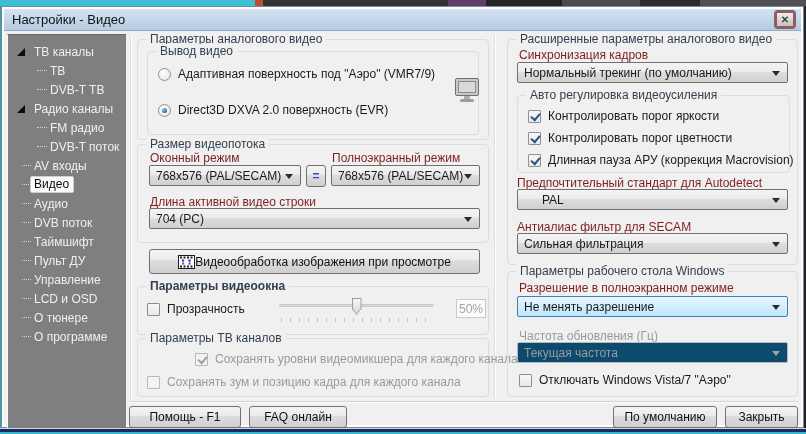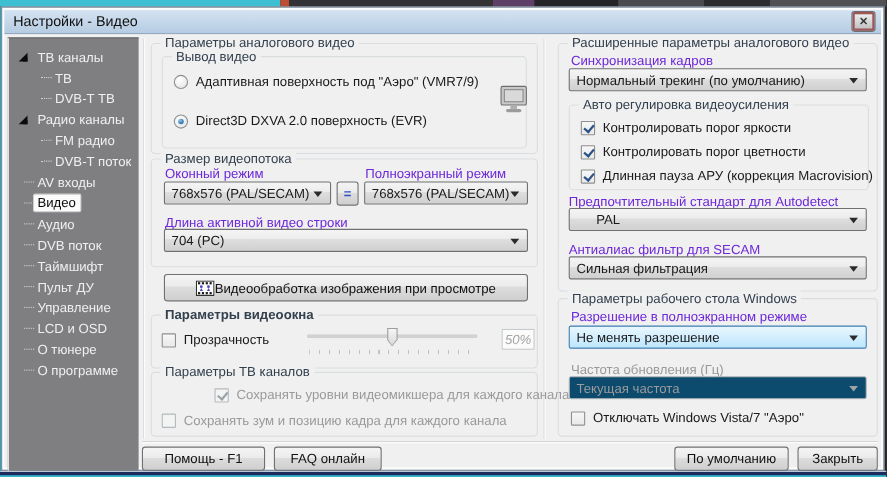--- a/index.html
+++ b/index.html
@@ -34,21 +34,21 @@
   .trow.lvl1 { padding-left:42px; }
   .trow.lvl1::before { content:""; position:absolute; left:29px; top:9px; width:10px; border-top:1px dotted #d2d2d2; }
   .trow.plain::before { content:""; position:absolute; left:14px; top:9px; width:9px; border-top:1px dotted #d2d2d2; }
   .exp { position:absolute; left:9px; top:6px; width:0; height:0; border:4px solid transparent; border-right:4px solid #0b0b0b; border-bottom:4px solid #0b0b0b; }
   .tlabel.sel { background:#fbfbfb; color:#0a0a0a; border:1px solid #cfcfcf; border-radius:2px; padding:0 4px 1px 3px; margin-left:-4px; }
 
   
   .group { position:absolute; border:1px solid #d9dde0; border-radius:4px; }
   .legend { position:absolute; top:-8px; left:8px; background:#f0f0f0; padding:0 4px; color:#33404e; white-space:nowrap; }
 
-  .lbl { position:absolute; color:#6d28d9; white-space:nowrap; }
+  .lbl { position:absolute; color:#7f1d1d; white-space:nowrap; }
   .lbl.gray { color:#9a9a9a; }
 
   
   .combo { position:absolute; height:21px; border:1px solid #707070; border-radius:2px; background:linear-gradient(#f4f4f4,#ececec 45%,#dedede 46%,#d0d0d0); display:flex; align-items:center; padding:0 22px 0 6px; white-space:nowrap; cursor:default; }
   .combo .arr { position:absolute; right:7px; top:8px; width:0; height:0; border-left:4px solid transparent; border-right:4px solid transparent; border-top:5px solid #2b2b2b; }
   .combo.focus { border-color:#3c7fb1; background:linear-gradient(#e9f7fe,#bde6fd); }
   .combo.disabled { border-color:#b7babc; background:#0c4a6e; color:#9b9b9b; }
   .combo.disabled .arr { border-top-color:#a0a3a5; }
 
   
@@ -63,21 +63,21 @@
   .cb.dis.checked::after { border-color:#9aa0a3; }
   .radio { width:13px; height:13px; border:1px solid #8e8f8f; border-radius:50%; background:radial-gradient(circle at 35% 30%, #ffffff, #e1e1e1); position:relative; flex:none; }
   .radio.on::after { content:""; position:absolute; left:3px; top:3px; width:5px; height:5px; border-radius:50%; background:radial-gradient(circle at 35% 30%, #8cc6ef, #2a71ae 70%, #174a77); }
 
   
   .slider { position:absolute; }
   .slider-track { position:absolute; left:0; right:0; top:6px; height:3px; background:#dadada; border:1px solid #c9c9c9; border-radius:2px; }
   .slider-thumb { position:absolute; left:50%; top:0; width:10px; height:17px; margin-left:-5px; background:#9d9d9d; clip-path:polygon(0 0,100% 0,100% 62%,50% 100%,0 62%); }
   .slider-thumb::after { content:""; position:absolute; left:1px; top:1px; width:8px; height:15px; background:linear-gradient(#f6f6f6,#d8d8d8); clip-path:polygon(0 0,100% 0,100% 62%,50% 100%,0 62%); }
   .slider-ticks { position:absolute; left:2px; right:2px; top:20px; height:4px; background-image:repeating-linear-gradient(to right,#c3c3c3 0 1px,transparent 1px 9px); }
-  .valbox { position:absolute; height:19px; border:1px solid #c6cace; background:#fbfbfb; color:#a5a5a5; display:flex; align-items:center; justify-content:center;font-style:italic; }
+  .valbox { position:absolute; height:19px; border:1px solid #c6cace; background:#fbfbfb; color:#a5a5a5; display:flex; align-items:center; justify-content:center; }
 
   .vsep { position:absolute; width:2px; border-left:1px solid #dedede; border-right:1px solid #ffffff; }
   .hsep { position:absolute; height:2px; border-top:1px solid #d2d2d2; border-bottom:1px solid #ffffff; }
 
   .icon-btn-row { display:flex; align-items:center; gap:0; }
 </style>
 </head>
 <body>
 
 <div class="screen">

